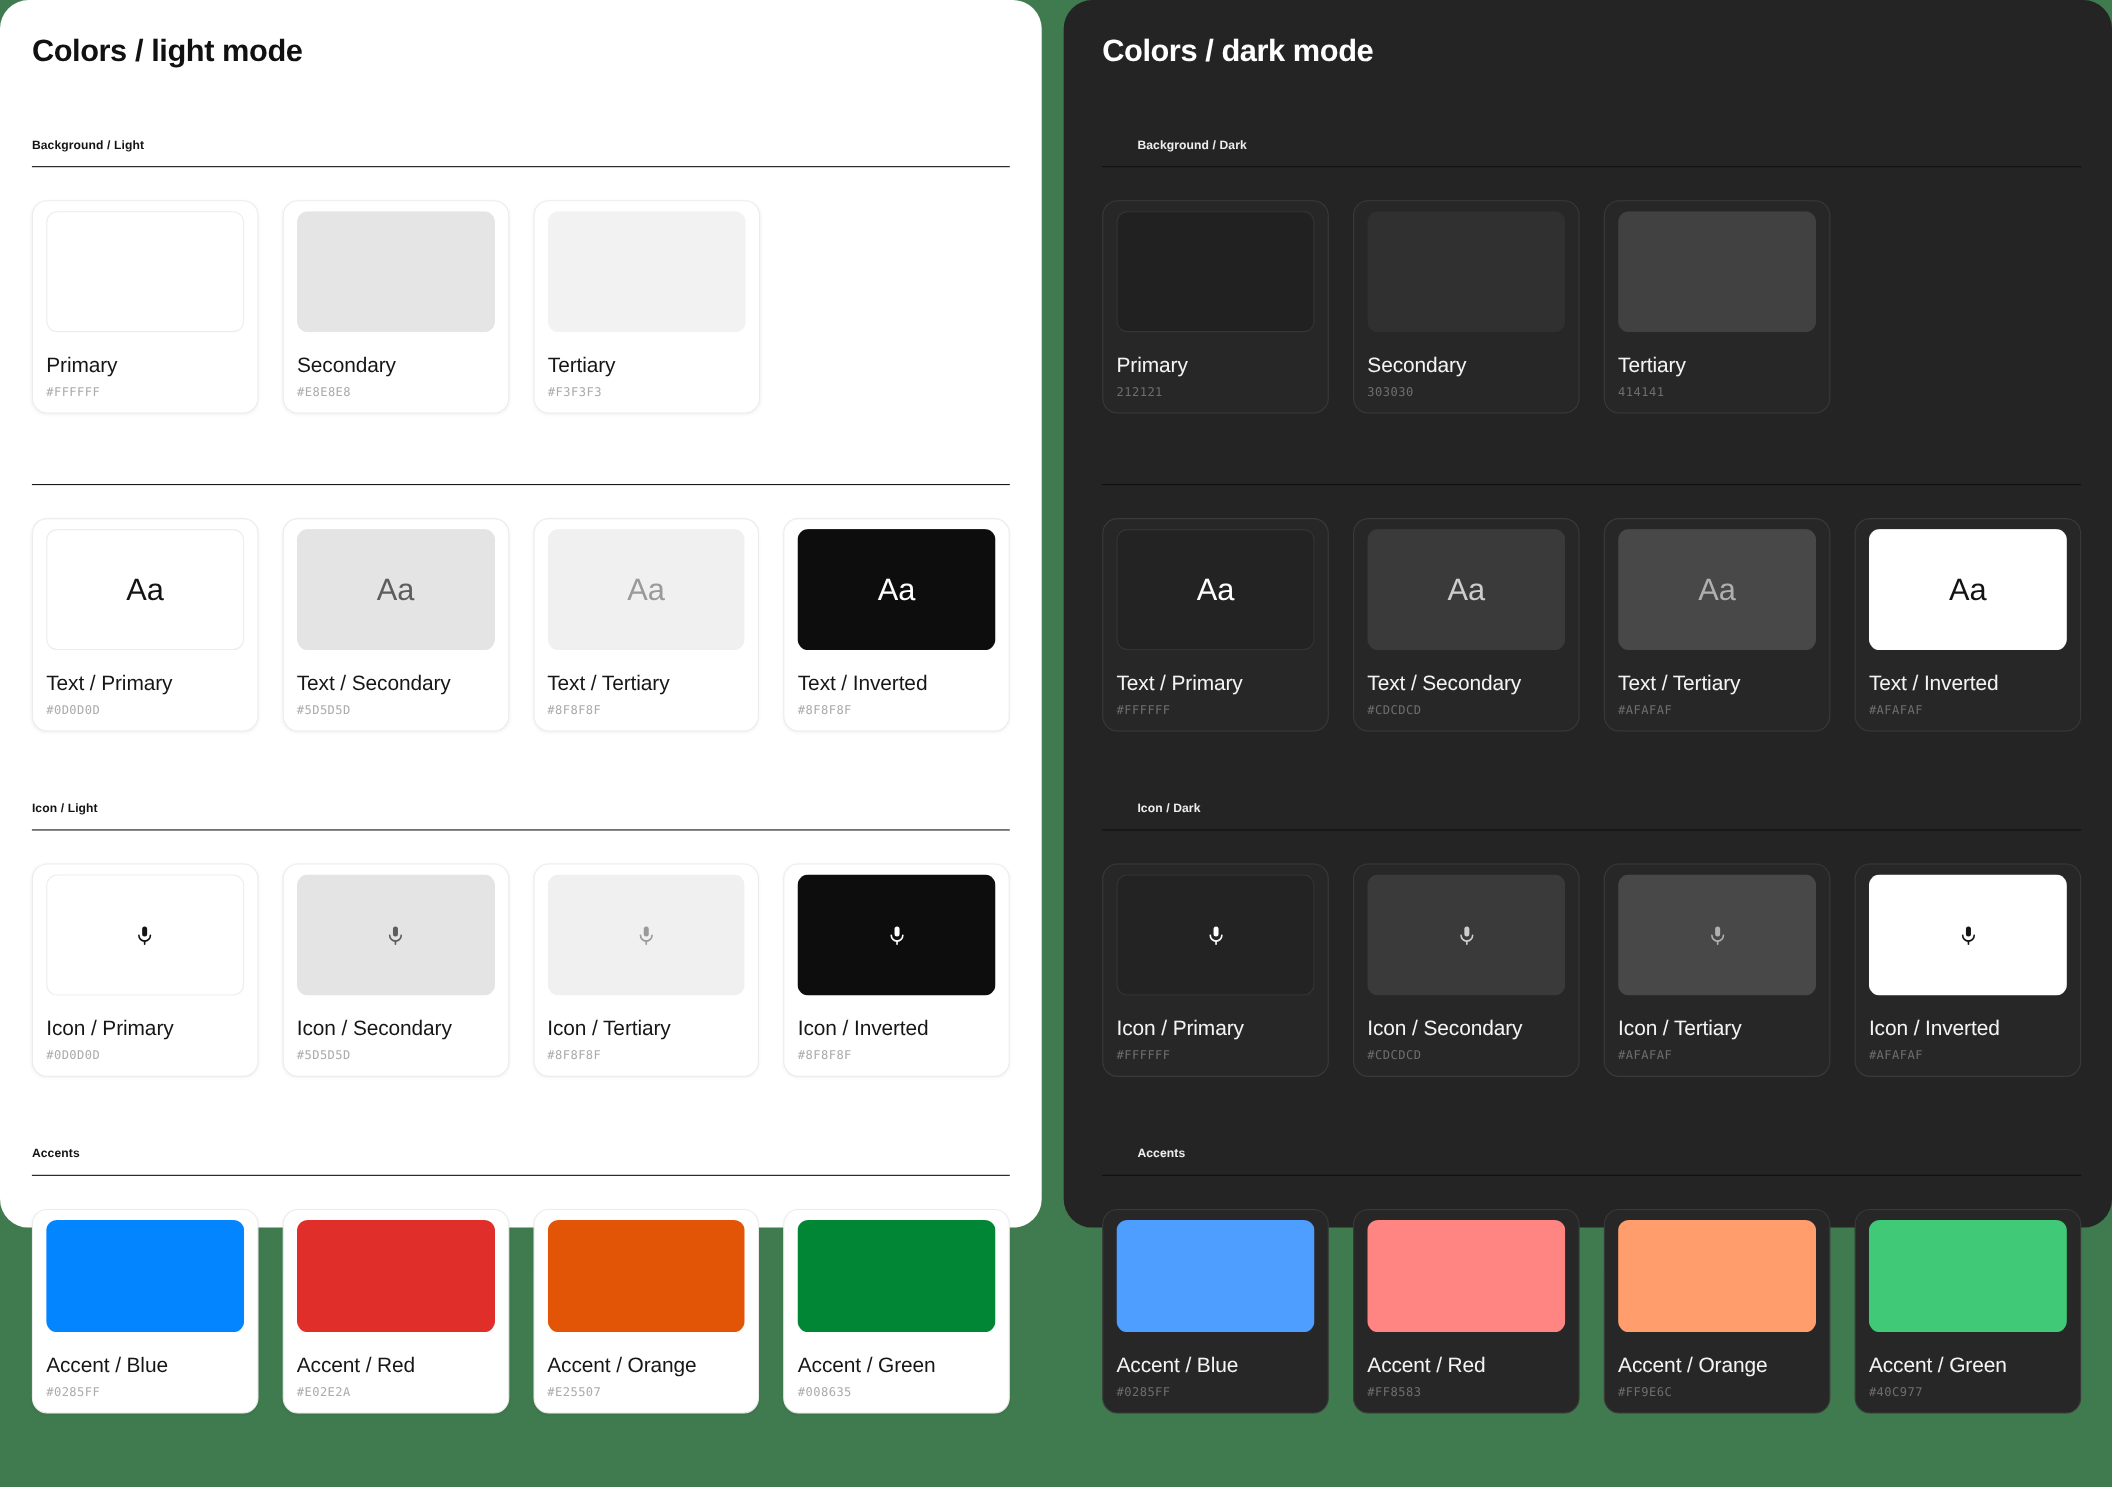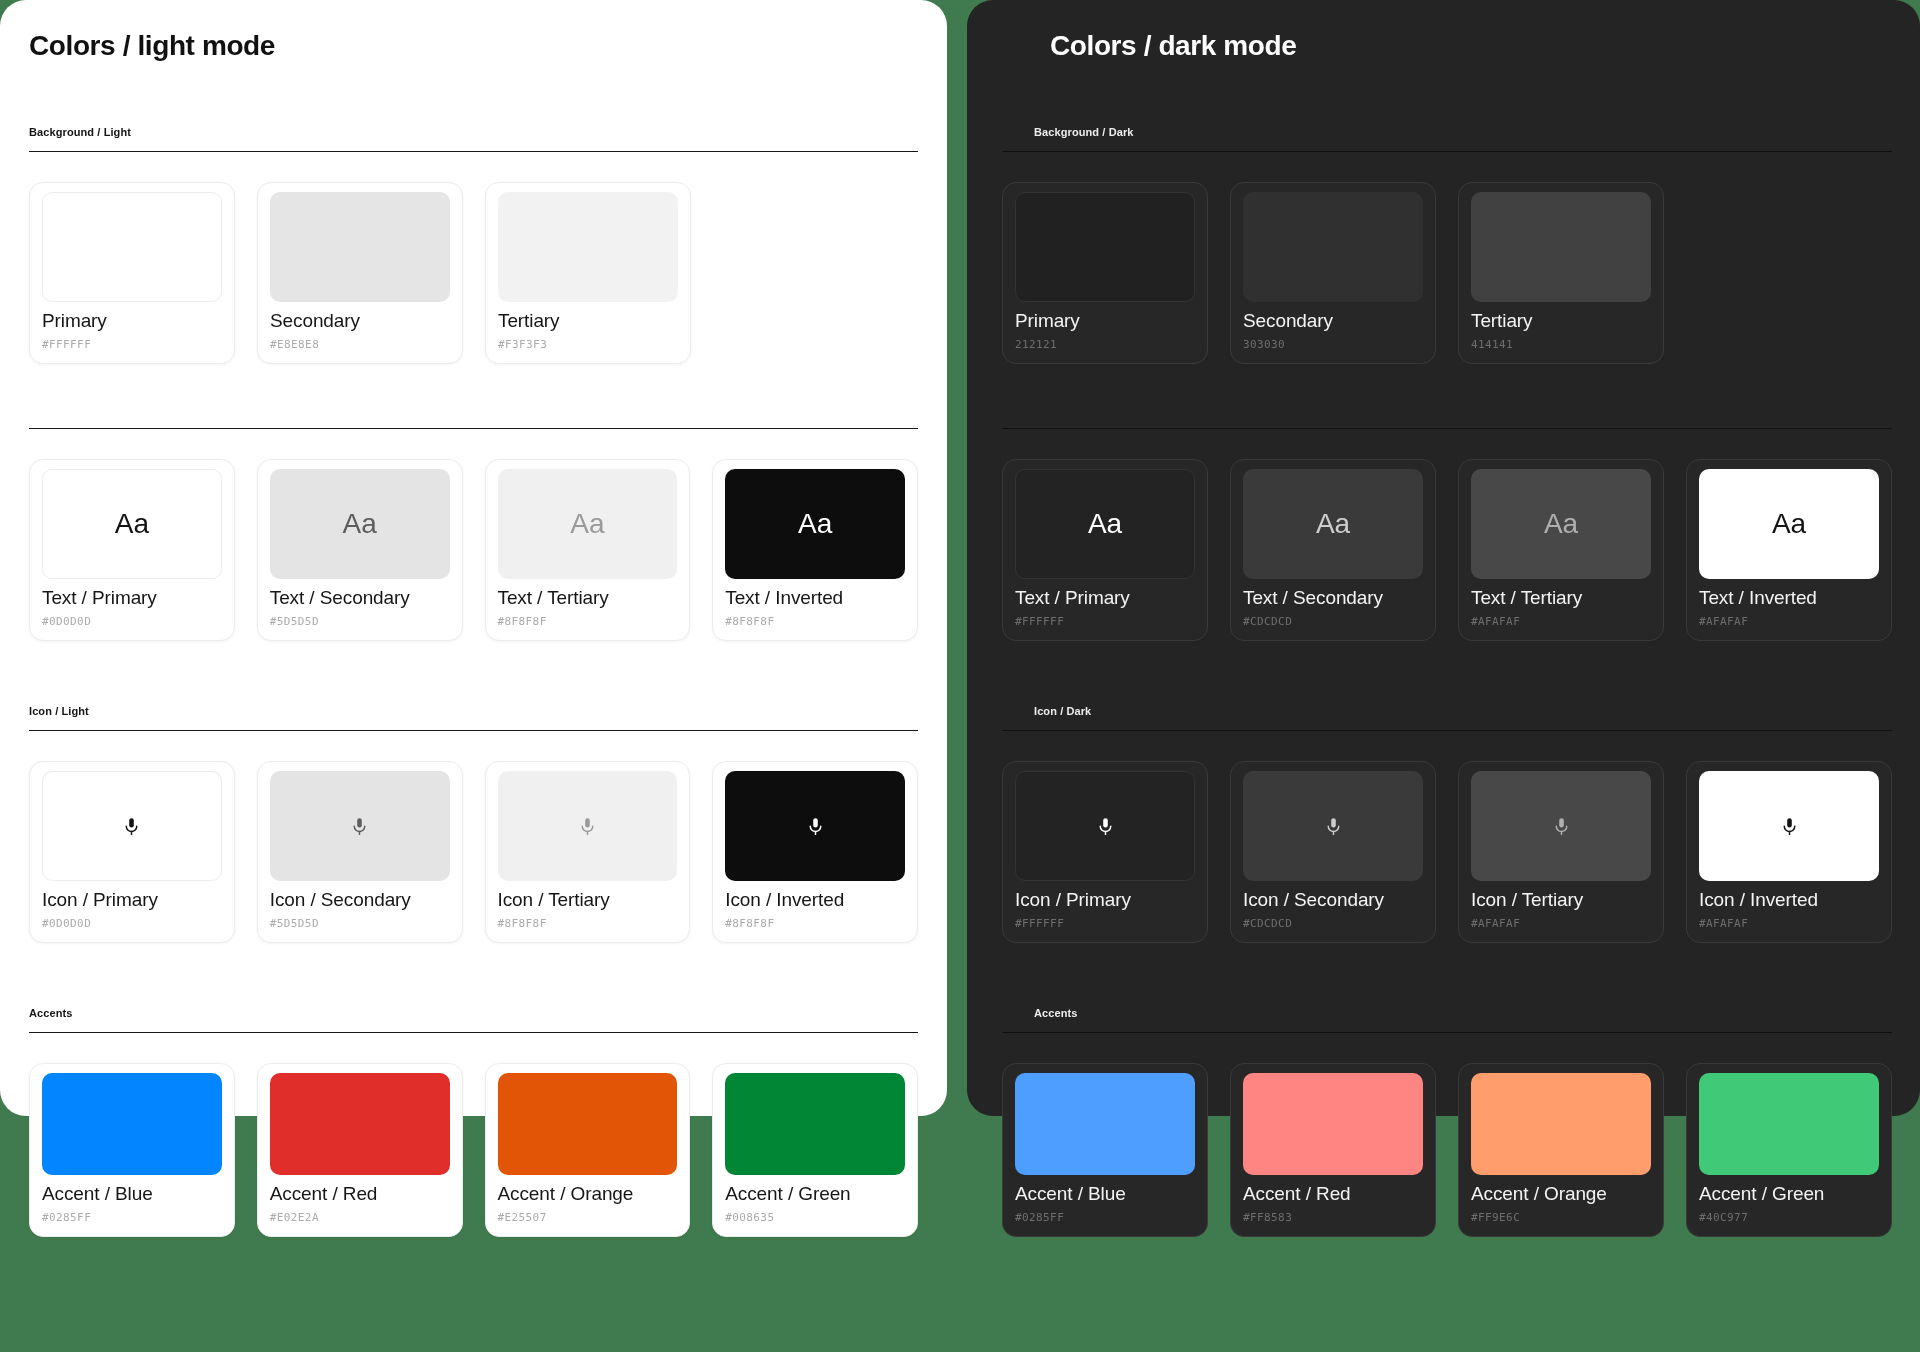--- a/index.html
+++ b/index.html
@@ -6,41 +6,41 @@
   html,body { width:1920px; height:1352px; overflow:hidden; }
   body { font-family:"Liberation Sans", sans-serif; }
 
   .page { display:flex; gap:20px; width:1920px; height:1352px; padding-bottom:9px; }
   .panel { height:1116px; border-radius:26px; }
   .panel.light { width:947px; background:#ffffff; padding:30px 29px 0 29px; }
   .panel.dark  { flex:1; background:#242424; padding:30px 28px 0 35px; }
 
   h1.panel-title { font-size:28px; font-weight:700; letter-spacing:-0.4px; margin-bottom:6px; }
   .light h1.panel-title { color:#111111; }
-  .dark  h1.panel-title { color:#ffffff;margin-left:48px; }
+  .dark  h1.panel-title { color:#ffffff; }
 
   .section { margin-top:64px; }
   .section-label { font-size:11px; font-weight:600; letter-spacing:0.1px; }
   .light .section-label { color:#141414; }
   .dark  .section-label { color:#ededed;padding-left:32px; }
   .rule { border:none; height:1px; margin-top:13px; }
   .light .rule { background:#161616; }
   .dark  .rule { background:#101010; }
 
   .row { display:flex; gap:22px; margin-top:30px; }
 
   .card { width:206px; border-radius:14px; padding:9px 12px 12px 12px; }
   .light .card { background:#ffffff; border:1px solid #ececec; box-shadow:0 1px 3px rgba(0,0,0,0.05); }
   .dark  .card { background:#272727; border:1px solid #3a3a3a; }
 
   .swatch { height:110px; border-radius:10px; border:1px solid transparent;
             display:flex; align-items:center; justify-content:center;text-align:center; }
   .section.accents .swatch { height:102px; }
 
-  .card-label { margin-top:8px; font-size:19px; font-weight:500; letter-spacing:-0.1px; }
+  .card-label { margin-top:20px; font-size:19px; font-weight:500; letter-spacing:-0.1px; }
   .light .card-label { color:#161616; }
   .dark  .card-label { color:#f4f4f4; }
 
   .card-hex { margin-top:6px; font-size:11px; letter-spacing:0.4px;
               font-family:"DejaVu Sans Mono", monospace; }
   .light .card-hex { color:#ababab; }
   .dark  .card-hex { color:#6e6e6e; }
 
   .sample { font-size:28px; font-weight:500; }
   .mic { width:21px; height:21px; display:block; }

